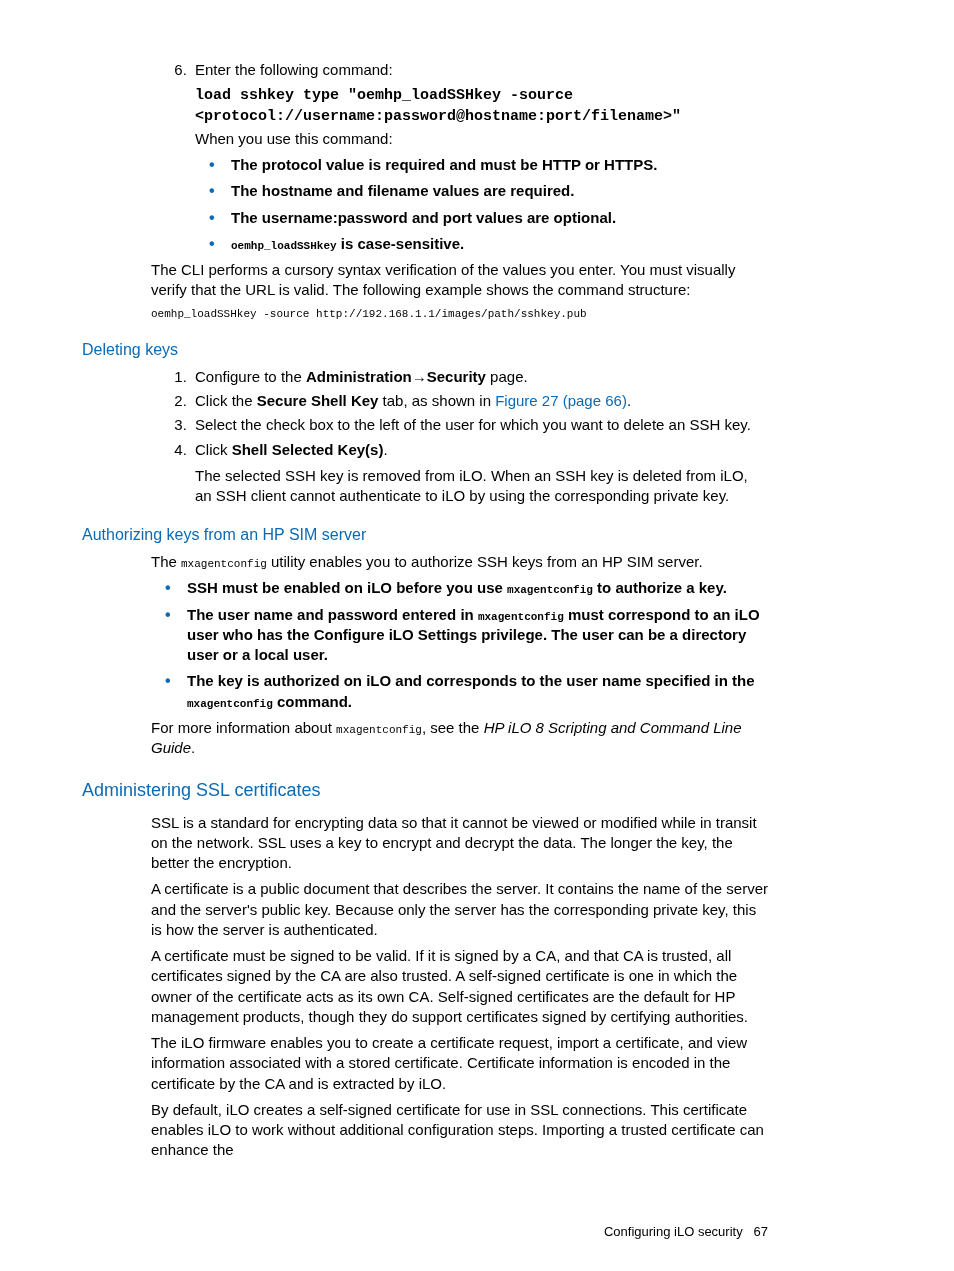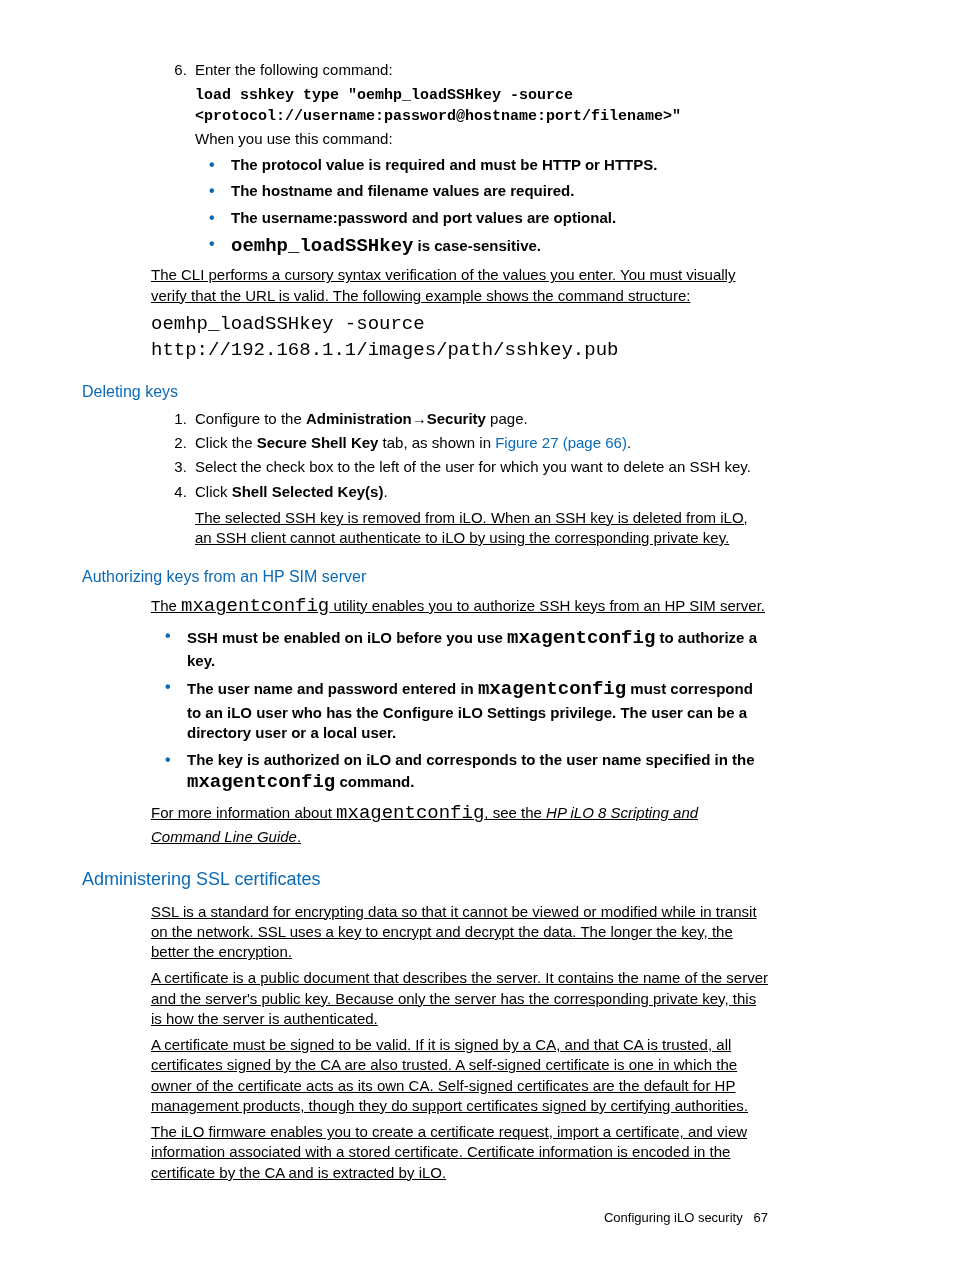--- a/index.html
+++ b/index.html
@@ -45,49 +45,49 @@
   ul.bul > li::before {
     content: "•";
     color: #0a6ab6;
     position: absolute;
     left: -18px;
     font-size: 16px;
     line-height: 1.2;
   }
   .mono {
     font-family: "Courier New", Courier, monospace;
-    font-size: 19px;
+    font-size: 11px;
   }
   .mono-bold {
     font-family: "Courier New", Courier, monospace;
     font-weight: bold;
     font-size: 15px;
   }
   .h3 {
     color: #0a6ab6;
     font-size: 16px;
     font-weight: 400;
     margin: 18px 0 6px -69px;
   }
   .h2 {
     color: #0a6ab6;
     font-size: 18px;
     font-weight: 400;
     margin: 20px 0 10px -69px;
   }
-  p { margin: 6px 0; text-decoration: underline; }
+  p { margin: 6px 0; }
   .indent-cmd {
     margin: 6px 0 2px 0;
   }
   .link {
     color: #0a6ab6;
   }
   .footer {
     position: absolute;
-    bottom: 44px;
+    bottom: 30px;
     right: 60px;
     font-size: 13px;
     color: #000;
   }
   .bold { font-weight: bold; }
   .italic { font-style: italic; }
 </style>
 </head>
 <body>
 
@@ -148,19 +148,20 @@
     </ul>
     <p>
       <span>For more information about </span><span class="mono">mxagentconfig</span><span>, see the </span><span class="italic">HP iLO 8 Scripting and Command Line Guide</span><span>.</span>
     </p>
 
     <div class="h2">Administering SSL certificates</div>
     <p>SSL is a standard for encrypting data so that it cannot be viewed or modified while in transit on the network. SSL uses a key to encrypt and decrypt the data. The longer the key, the better the encryption.</p>
     <p>A certificate is a public document that describes the server. It contains the name of the server and the server's public key. Because only the server has the corresponding private key, this is how the server is authenticated.</p>
     <p>A certificate must be signed to be valid. If it is signed by a CA, and that CA is trusted, all certificates signed by the CA are also trusted. A self-signed certificate is one in which the owner of the certificate acts as its own CA. Self-signed certificates are the default for HP management products, though they do support certificates signed by certifying authorities.</p>
     <p>The iLO firmware enables you to create a certificate request, import a certificate, and view information associated with a stored certificate. Certificate information is encoded in the certificate by the CA and is extracted by iLO.</p>
+    <p>By default, iLO creates a self-signed certificate for use in SSL connections. This certificate enables iLO to work without additional configuration steps. Importing a trusted certificate can enhance the</p>
 
   </div>
 
   <div class="footer">
     <span>Configuring iLO security</span>&nbsp;&nbsp;&nbsp;<span>67</span>
   </div>
 </div>
 
 </body></html>

